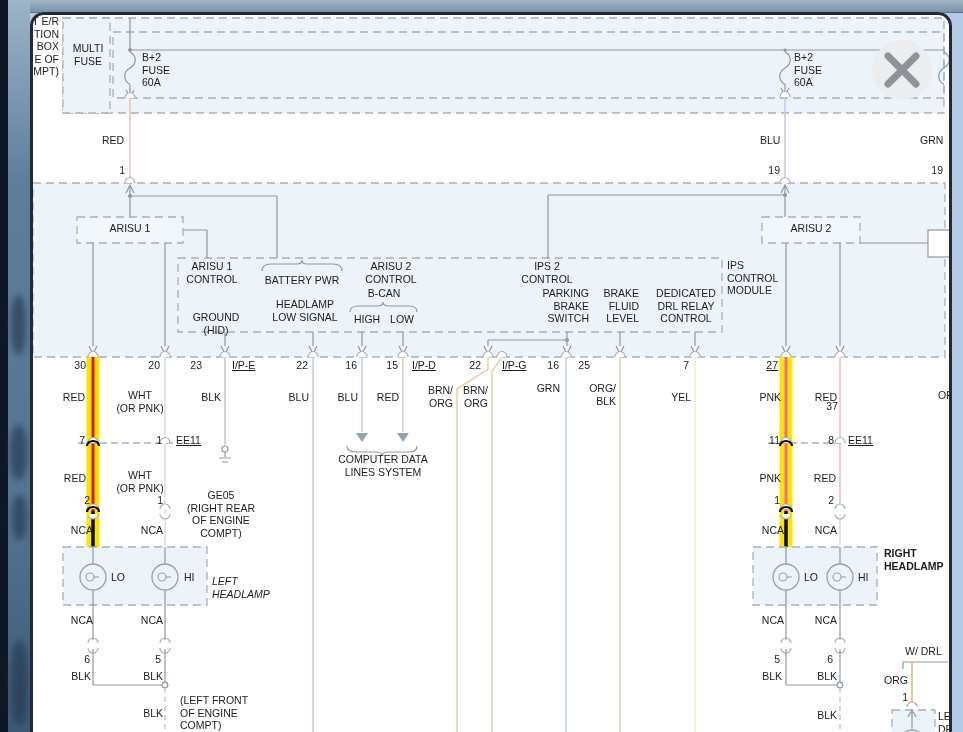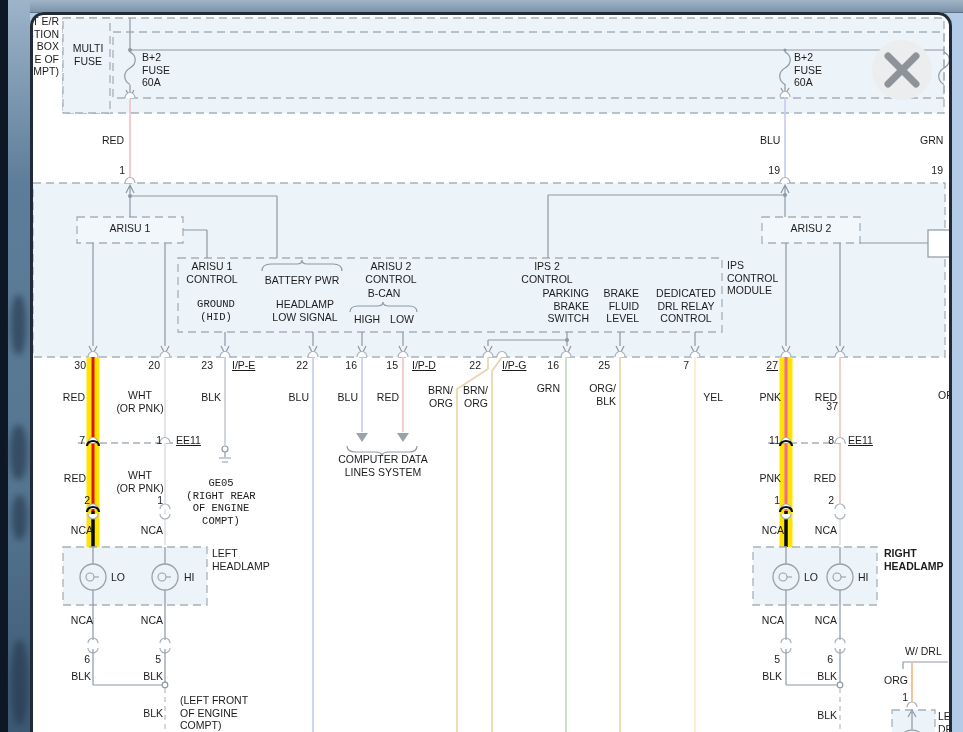--- a/index.html
+++ b/index.html
@@ -217,21 +217,21 @@
           <div class="lbl l" style="left: 102px; top: 134px;">RED</div>
           <div class="lbl r" style="left: 125px; top: 164px;">1</div>
           <div class="lbl l" style="left: 760px; top: 134px;">BLU</div>
           <div class="lbl r" style="left: 780px; top: 164px;">19</div>
           <div class="lbl l" style="left: 920px; top: 134px;">GRN</div>
           <div class="lbl r" style="left: 943px; top: 164px;">19</div>
           <div class="lbl c" style="left: 130px; top: 222px;">ARISU 1</div>
           <div class="lbl c" style="left: 811px; top: 222px;">ARISU 2</div>
           <div class="lbl c" style="left: 212px; top: 260px;">ARISU 1
 CONTROL</div>
-          <div class="lbl c" style="left: 216px; top: 298px; font-family: Liberation Mono, monospace;">GROUND
+          <div class="lbl c" style="left: 216px; top: 311px;">GROUND
 (HID)</div>
           <div class="lbl c" style="left: 302px; top: 274px;">BATTERY PWR</div>
           <div class="lbl c" style="left: 305px; top: 298px;">HEADLAMP
 LOW SIGNAL</div>
           <div class="lbl c" style="left: 391px; top: 260px;">ARISU 2
 CONTROL</div>
           <div class="lbl c" style="left: 384px; top: 287px;">B-CAN</div>
           <div class="lbl c" style="left: 367px; top: 313px;">HIGH</div>
           <div class="lbl c" style="left: 402px; top: 313px;">LOW</div>
           <div class="lbl c" style="left: 547px; top: 260px;">IPS 2
@@ -243,79 +243,79 @@
 FLUID
 LEVEL</div>
           <div class="lbl c" style="left: 686px; top: 287px;">DEDICATED
 DRL RELAY
 CONTROL</div>
           <div class="lbl l" style="left: 727px; top: 259px;">IPS
 CONTROL
 MODULE</div>
           <div class="lbl r" style="left: 86px; top: 359px;">30</div>
           <div class="lbl r" style="left: 160px; top: 359px;">20</div>
-          <div class="lbl r" style="left: 213px; top: 359px;">23</div>
+          <div class="lbl r" style="left: 202px; top: 359px;">23</div>
           <div class="lbl l u" style="left: 232px; top: 359px; text-decoration: underline;">I/P-E</div>
           <div class="lbl r" style="left: 308px; top: 359px;">22</div>
           <div class="lbl r" style="left: 357px; top: 359px;">16</div>
           <div class="lbl r" style="left: 398px; top: 359px; text-align: right;">15</div>
           <div class="lbl l u" style="left: 412px; top: 359px;">I/P-D</div>
           <div class="lbl r" style="left: 481px; top: 359px;">22</div>
           <div class="lbl l u" style="left: 502px; top: 359px;">I/P-G</div>
           <div class="lbl r" style="left: 559px; top: 359px;">16</div>
-          <div class="lbl r" style="left: 610px; top: 359px;">25</div>
+          <div class="lbl r" style="left: 590px; top: 359px;">25</div>
           <div class="lbl r" style="left: 689px; top: 359px;">7</div>
           <div class="lbl r" style="left: 778px; top: 359px; text-decoration: underline;">27</div>
           <div class="lbl r" style="left: 838px; top: 359px; margin-top: 41px;">37</div>
           <div class="lbl l" style="left: 938px; top: 389px;">ORG</div>
           <div class="lbl r" style="left: 85px; top: 391px;">RED</div>
           <div class="lbl c" style="left: 140px; top: 389px;">WHT
 (OR PNK)</div>
           <div class="lbl r" style="left: 221px; top: 391px;">BLK</div>
           <div class="lbl r" style="left: 309px; top: 391px;">BLU</div>
           <div class="lbl r" style="left: 358px; top: 391px;">BLU</div>
           <div class="lbl r" style="left: 399px; top: 391px;">RED</div>
           <div class="lbl r" style="left: 453px; top: 384px;">BRN/
 ORG</div>
           <div class="lbl r" style="left: 488px; top: 384px;">BRN/
 ORG</div>
           <div class="lbl r" style="left: 560px; top: 382px;">GRN</div>
           <div class="lbl r" style="left: 616px; top: 382px;">ORG/
 BLK</div>
-          <div class="lbl r" style="left: 691px; top: 391px; margin-left: 32px;">YEL</div>
+          <div class="lbl r" style="left: 691px; top: 391px;">YEL</div>
           <div class="lbl r" style="left: 781px; top: 391px;">PNK</div>
           <div class="lbl r" style="left: 837px; top: 391px;">RED</div>
           <div class="lbl r" style="left: 85px; top: 434px;">7</div>
           <div class="lbl r" style="left: 162px; top: 434px;">1</div>
           <div class="lbl l u" style="left: 176px; top: 434px;">EE11</div>
           <div class="lbl r" style="left: 780px; top: 434px;">11</div>
           <div class="lbl r" style="left: 834px; top: 434px;">8</div>
           <div class="lbl l u" style="left: 848px; top: 434px;">EE11</div>
           <div class="lbl c" style="left: 383px; top: 453px;">COMPUTER DATA
 LINES SYSTEM</div>
           <div class="lbl r" style="left: 86px; top: 472px;">RED</div>
           <div class="lbl c" style="left: 140px; top: 469px;">WHT
 (OR PNK)</div>
-          <div class="lbl c" style="left: 221px; top: 477px; font-family: Liberation Mono, monospace;">GE05
+          <div class="lbl c" style="left: 221px; top: 489px;">GE05
 (RIGHT REAR
 OF ENGINE
 COMPT)</div>
           <div class="lbl r" style="left: 781px; top: 472px;">PNK</div>
           <div class="lbl r" style="left: 836px; top: 472px;">RED</div>
           <div class="lbl r" style="left: 90px; top: 494px;">2</div>
           <div class="lbl r" style="left: 163px; top: 494px;">1</div>
           <div class="lbl r" style="left: 780px; top: 494px;">1</div>
           <div class="lbl r" style="left: 834px; top: 494px;">2</div>
           <div class="lbl r" style="left: 93px; top: 524px;">NCA</div>
           <div class="lbl r" style="left: 163px; top: 524px;">NCA</div>
           <div class="lbl r" style="left: 784px; top: 524px;">NCA</div>
           <div class="lbl r" style="left: 837px; top: 524px;">NCA</div>
           <div class="lbl l" style="left: 111px; top: 571px;">LO</div>
           <div class="lbl l" style="left: 184px; top: 571px;">HI</div>
-          <div class="lbl l" style="left: 212px; top: 547px;">LEFT
+          <div class="lbl l" style="left: 212px; top: 575px; font-style: italic;">LEFT
 HEADLAMP</div>
           <div class="lbl l" style="left: 804px; top: 571px;">LO</div>
           <div class="lbl l" style="left: 858px; top: 571px;">HI</div>
           <div class="lbl l" style="left: 884px; top: 547px; font-weight: bold;">RIGHT
 HEADLAMP</div>
           <div class="lbl r" style="left: 93px; top: 614px;">NCA</div>
           <div class="lbl r" style="left: 163px; top: 614px;">NCA</div>
           <div class="lbl r" style="left: 784px; top: 614px;">NCA</div>
           <div class="lbl r" style="left: 837px; top: 614px;">NCA</div>
           <div class="lbl r" style="left: 90px; top: 653px;">6</div>

